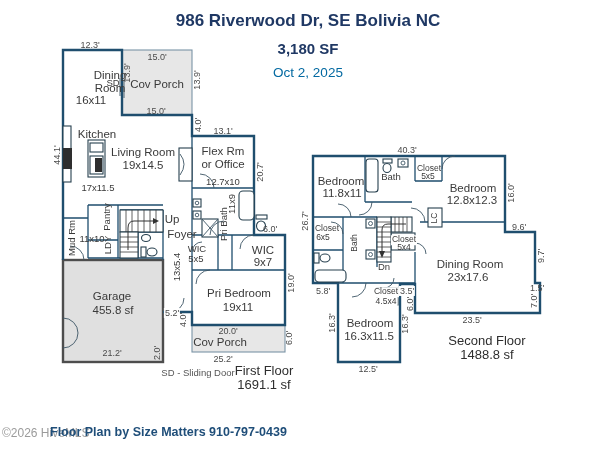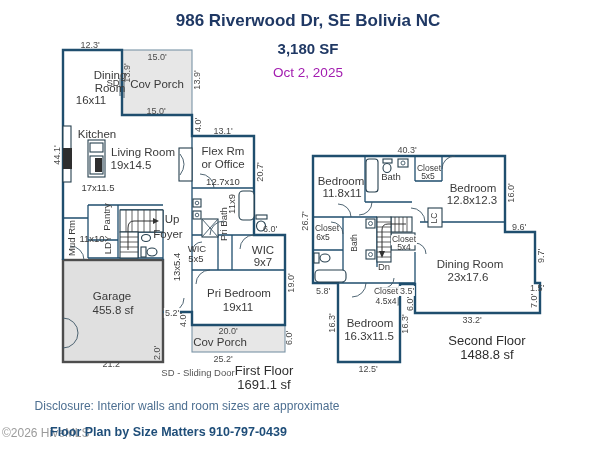--- a/index.html
+++ b/index.html
@@ -9,21 +9,21 @@
   .lbl{position:absolute;transform:translate(-50%,-50%);font-size:11.5px;color:#3a3a3a;
        text-align:center;white-space:nowrap;line-height:1.12;}
   .v{transform:translate(-50%,-50%) rotate(-90deg);}
   .dim{font-size:9px;color:#4a4a4a;}
   .sm{font-size:9.5px;}
   .xs{font-size:8.5px;}
   .wrap{white-space:normal;}
   .bg{background:#fff;padding:0 1px;}
   .hdr1{font-size:17px;font-weight:bold;color:#1f3864;}
   .hdr2{font-size:15px;font-weight:bold;color:#1f3864;}
-  .hdr3{font-size:13.5px;color:#a21caf;}
+  .hdr3{font-size:13.5px;color:#0369a1;}
   .big{font-size:13px;color:#2e2e2e;}
   .foot{font-size:12px;color:#4d6f91;}
   .wm{position:absolute;font-size:12px;color:#9b9b9b;white-space:nowrap;}
   .credit{position:absolute;font-size:12.5px;font-weight:bold;color:#1f4e79;white-space:nowrap;}
   
   .wallT{fill:none;stroke:#1f4e6e;stroke-width:2.4;}
   .wallI{fill:none;stroke:#1f4e6e;stroke-width:1.3;}
   .porch{fill:#e7e7e7;stroke:#7a94a6;stroke-width:1.1;}
   .garage{fill:#e0e0e0;stroke:#4d4d4d;stroke-width:2.4;}
   .fix{fill:#fff;stroke:#27404f;stroke-width:1.1;}
@@ -160,29 +160,29 @@
   <div class="lbl hdr2" style="left:308px;top:49px">3,180 SF</div>
   <div class="lbl hdr3" style="left:308px;top:73px">Oct 2, 2025</div>
 
   <div class="lbl wrap" style="left:110px;top:82px;width:52px">Dining Room</div>
   <div class="lbl" style="left:91px;top:100px">16x11</div>
   <div class="lbl sm" style="left:113px;top:83px">SD</div>
   <div class="lbl" style="left:157px;top:84px">Cov Porch</div>
   <div class="lbl" style="left:97px;top:134px">Kitchen</div>
   <div class="lbl sm" style="left:98px;top:188px">17x11.5</div>
   <div class="lbl" style="left:143px;top:152px">Living Room</div>
-  <div class="lbl" style="left:131px;top:165px">19x14.5</div>
+  <div class="lbl" style="left:143px;top:165px">19x14.5</div>
   <div class="lbl wrap" style="left:223px;top:158px;width:48px">Flex Rm or Office</div>
   <div class="lbl sm" style="left:223px;top:182px">12.7x10</div>
   <div class="lbl v sm" style="left:72px;top:238px">Mud Rm</div>
   <div class="lbl sm" style="left:92px;top:239px">11x10</div>
   <div class="lbl v sm" style="left:107px;top:217px">Pantry</div>
   <div class="lbl v sm" style="left:108px;top:245px">LDY</div>
   <div class="lbl" style="left:172px;top:219px">Up</div>
-  <div class="lbl" style="left:168px;top:234px">Foyer</div>
+  <div class="lbl" style="left:182px;top:234px">Foyer</div>
   <div class="lbl v sm" style="left:224px;top:224px">Pri Bath</div>
   <div class="lbl v sm" style="left:232px;top:204px">11x9</div>
   <div class="lbl v sm" style="left:177px;top:267px">13x5.4</div>
   <div class="lbl sm" style="left:197px;top:249px">WIC</div>
   <div class="lbl sm" style="left:196px;top:259px">5x5</div>
   <div class="lbl" style="left:263px;top:250px">WIC</div>
   <div class="lbl" style="left:263px;top:262px">9x7</div>
   <div class="lbl" style="left:239px;top:293px">Pri Bedroom</div>
   <div class="lbl" style="left:238px;top:307px">19x11</div>
   <div class="lbl" style="left:112px;top:296px">Garage</div>
@@ -196,21 +196,21 @@
   <div class="lbl dim" style="left:157px;top:57px">15.0'</div>
   <div class="lbl dim v" style="left:127px;top:73px">13.9'</div>
   <div class="lbl dim v" style="left:197px;top:80px">13.9'</div>
   <div class="lbl dim" style="left:156px;top:111px">15.0'</div>
   <div class="lbl dim v" style="left:198px;top:125px">4.0'</div>
   <div class="lbl dim" style="left:223px;top:131px">13.1'</div>
   <div class="lbl dim v" style="left:260px;top:172px">20.7'</div>
   <div class="lbl dim v" style="left:57px;top:155px">44.1'</div>
   <div class="lbl dim" style="left:270px;top:229px">6.0'</div>
   <div class="lbl dim v" style="left:291px;top:283px">19.0'</div>
-  <div class="lbl dim" style="left:112px;top:364px">21.2'</div>
+  <div class="lbl dim" style="left:112px;top:353px">21.2'</div>
   <div class="lbl dim v" style="left:157px;top:353px">2.0'</div>
   <div class="lbl dim bg" style="left:172px;top:313px">5.2'</div>
   <div class="lbl dim v" style="left:183px;top:320px">4.0'</div>
   <div class="lbl dim" style="left:228px;top:331px">20.0'</div>
   <div class="lbl dim v" style="left:289px;top:338px">6.0'</div>
   <div class="lbl dim" style="left:223px;top:359px">25.2'</div>
 
   <div class="lbl" style="left:341px;top:181px">Bedroom</div>
   <div class="lbl" style="left:342px;top:193px">11.8x11</div>
   <div class="lbl sm" style="left:391px;top:177px">Bath</div>
@@ -233,26 +233,25 @@
   <div class="lbl" style="left:468px;top:277px">23x17.6</div>
   <div class="lbl big" style="left:487px;top:341px">Second Floor</div>
   <div class="lbl big" style="left:487px;top:355px">1488.8 sf</div>
 
   <div class="lbl dim" style="left:407px;top:150px">40.3'</div>
   <div class="lbl dim v" style="left:511px;top:193px">16.0'</div>
   <div class="lbl dim" style="left:519px;top:227px">9.6'</div>
   <div class="lbl dim v" style="left:541px;top:256px">9.7'</div>
   <div class="lbl dim" style="left:537px;top:288px">1.5'</div>
   <div class="lbl dim v" style="left:534px;top:301px">7.0'</div>
-  <div class="lbl dim" style="left:472px;top:320px">33.2'</div>
+  <div class="lbl dim" style="left:472px;top:320px">23.5'</div>
   <div class="lbl dim bg" style="left:407px;top:291px">3.5'</div>
   <div class="lbl dim v" style="left:410px;top:304px">6.0'</div>
   <div class="lbl dim v" style="left:305px;top:221px">26.7'</div>
   <div class="lbl dim" style="left:323px;top:291px">5.8'</div>
   <div class="lbl dim v" style="left:332px;top:323px">16.3'</div>
   <div class="lbl dim v" style="left:405px;top:324px">16.3'</div>
   <div class="lbl dim" style="left:368px;top:369px">12.5'</div>
 
-  <div class="lbl foot" style="left:187px;top:407px">Disclosure: Interior walls and room sizes are approximate</div>
   <div class="wm" style="left:2px;top:426px">©2026 HiveMLS</div>
   <div class="credit" style="left:50px;top:425px">Floor Plan by Size Matters 910-797-0439</div>
 
 </div>
 
 </body></html>

